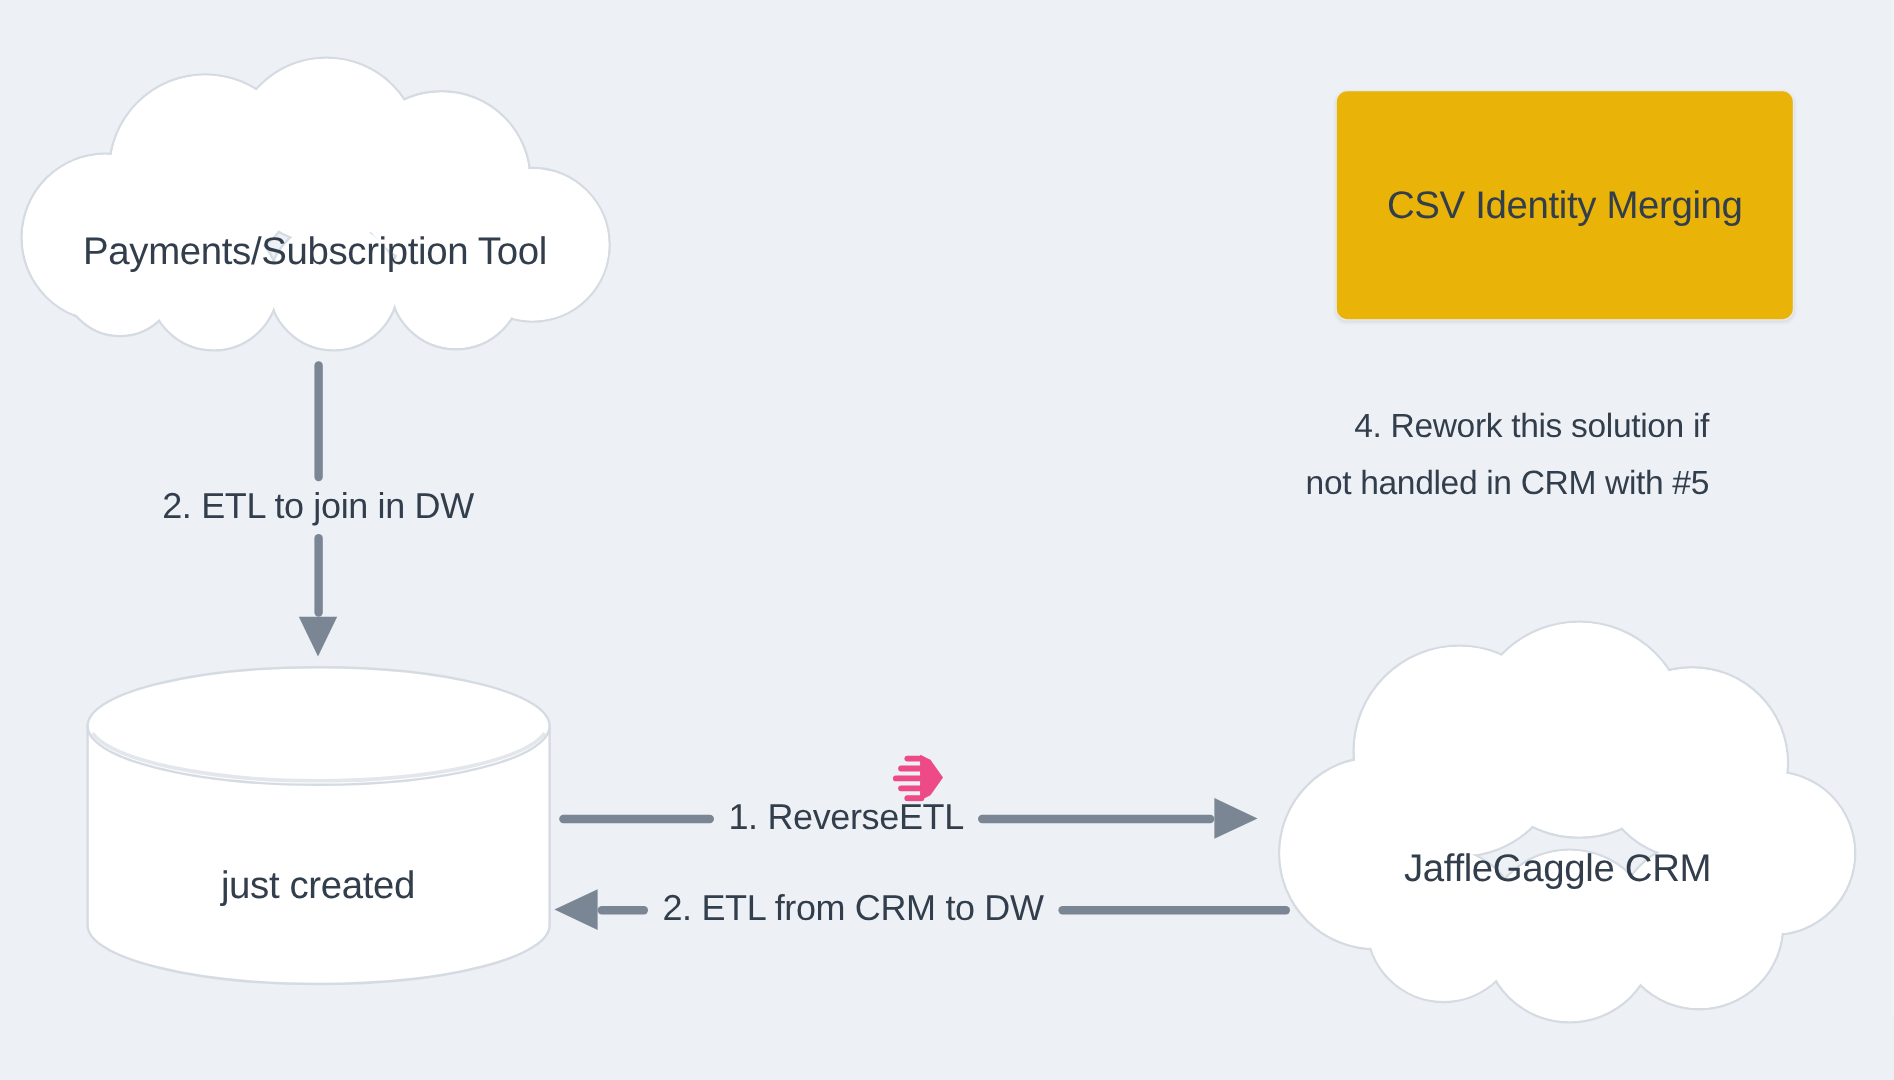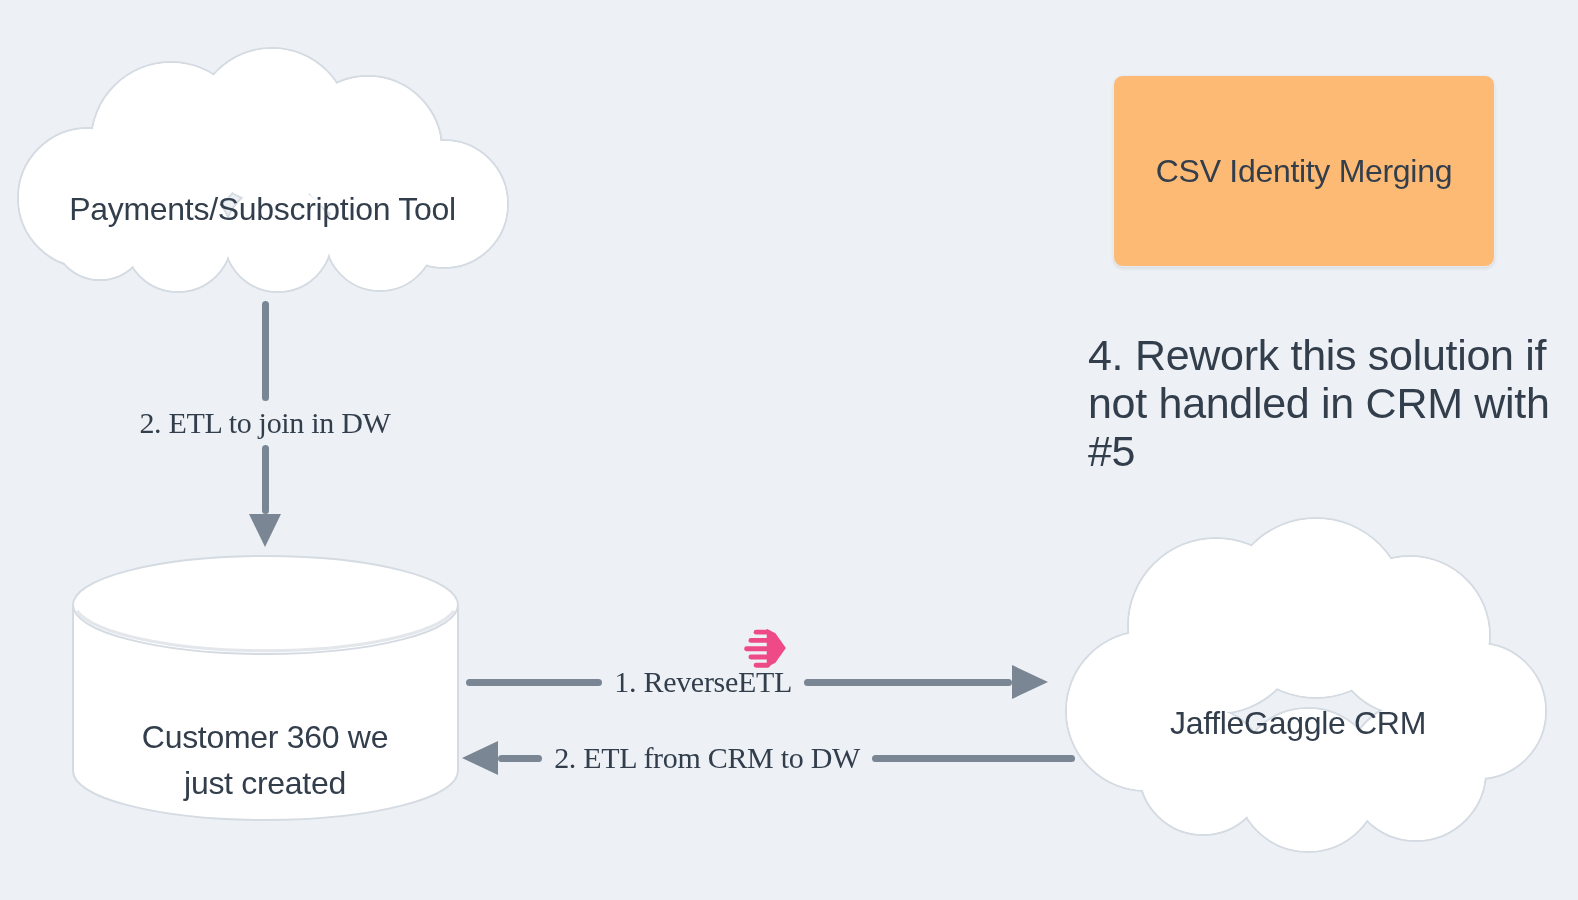--- a/index.html
+++ b/index.html
@@ -23,33 +23,33 @@
   svg.shape{position:absolute;overflow:visible;}
 
   
   .arrow-row{position:absolute;display:flex;align-items:center;height:36px;}
   .arrow-col{position:absolute;display:flex;flex-direction:column;align-items:center;}
   .hline{height:7px;border-radius:4px;background:var(--arrow);}
   .vline{width:7px;border-radius:4px;background:var(--arrow);}
   .head-right{width:0;height:0;border-top:17px solid transparent;border-bottom:17px solid transparent;border-left:36px solid var(--arrow);}
   .head-left{width:0;height:0;border-top:17px solid transparent;border-bottom:17px solid transparent;border-right:36px solid var(--arrow);}
   .head-down{width:0;height:0;border-left:16px solid transparent;border-right:16px solid transparent;border-top:33px solid var(--arrow);}
-  .edge-label{font-size:30px;color:var(--text);white-space:nowrap;margin:0 12px;line-height:34px;font-family:Liberation Serif, serif;}
+  .edge-label{font-size:30px;color:var(--text);white-space:nowrap;margin:0 12px;line-height:34px;}
   .edge-label.v{margin:5px 0;}
 
   
   .node-label{position:absolute;text-align:center;font-size:32px;line-height:44px;color:var(--text);}
   .card{
     position:absolute;left:1113px;top:75px;width:382px;height:192px;
-    background:#fdba74;border:1px solid #e7eaee;border-radius:10px;
+    background:#eab308;border:1px solid #e7eaee;border-radius:10px;
     box-shadow:0 2px 3px rgba(45,55,72,.10);
     display:flex;align-items:center;justify-content:center;
   }
   .card .node-label{position:static;}
-  .caption{position:absolute;left:1088px;top:295px;font-size:43px;line-height:48px;color:var(--text);}
+  .caption{position:absolute;left:1088px;top:295px;font-size:28px;line-height:48px;color:var(--text);text-align:right;}
   .ht-icon{position:absolute;left:744px;top:592px;width:42px;height:40px;}
 </style>
 </head>
 <body>
 
 <div class="stage">
 
   <div class="layer-arrows">
 
     <div class="arrow-col" style="left:65px;top:301px;width:400px;height:246px;">
@@ -135,21 +135,20 @@
     </div>
   </div>
 
   <div class="layer-labels">
 
     <div class="node-label" style="left:10px;top:151px;width:505px;">Payments/Subscription Tool</div>
 
     <div class="node-label" style="left:1126px;top:666px;width:300px;line-height:42px;text-align:right;">JaffleGaggle CRM</div>
 
     <div class="node-label" style="left:105px;top:678px;width:320px;line-height:46px;">
-      <div>Customer 360 we</div>
       <div>just created</div>
     </div>
 
     <div class="caption">
       <div>4. Rework this solution if</div>
       <div>not handled in CRM with #5</div>
     </div>
 
     <svg class="ht-icon" viewBox="0 0 48 46">
       <g fill="#ee4a87">

